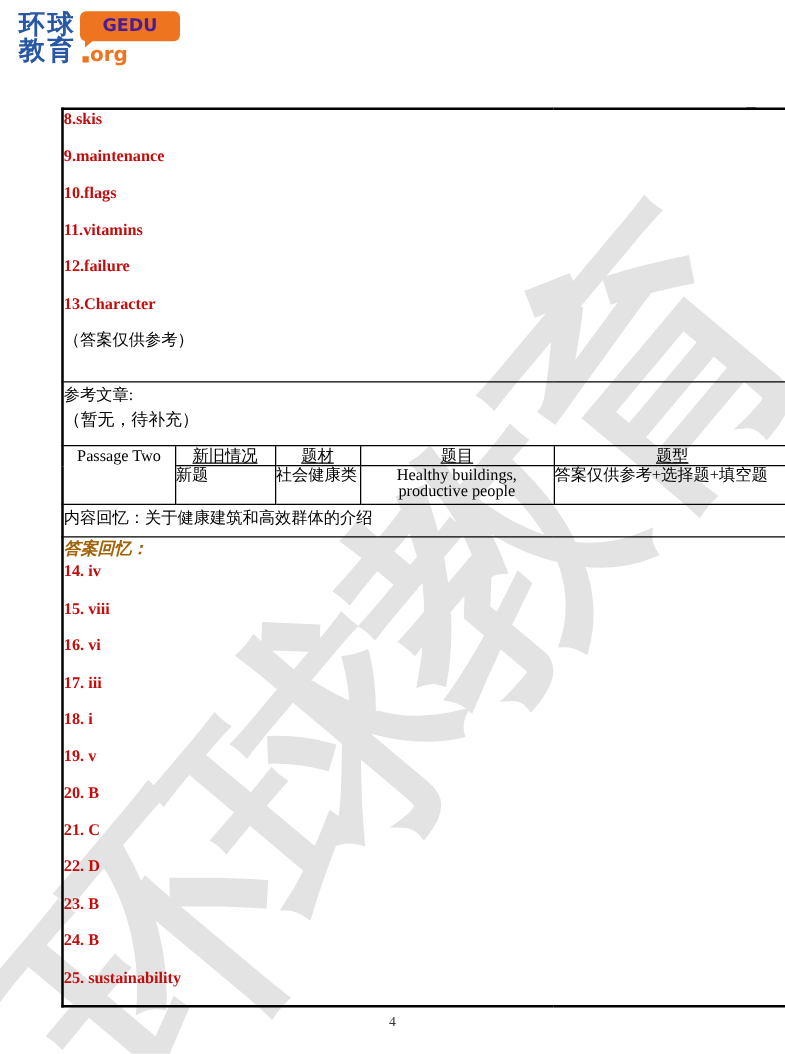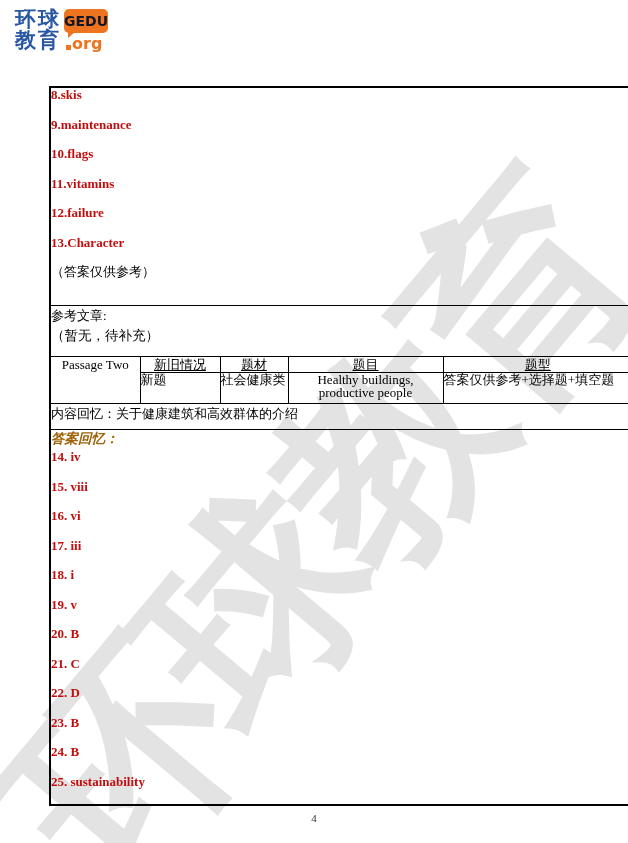--- a/index.html
+++ b/index.html
@@ -17,24 +17,24 @@
     color:#e3e3e3;white-space:nowrap;user-select:none;
   }
   
   .logo{position:absolute;left:15px;top:9px;z-index:2;display:flex;align-items:flex-start;}
   .logo-cn{
     font-family:"DejaVu Sans","Liberation Sans",sans-serif;
     font-weight:bold;color:#2857a4;font-size:21px;line-height:21px;letter-spacing:2px;
   }
   .logo-right{margin-left:3px;position:relative;}
   .badge{
-    background:#ee7420;color:#0f172a;border-radius:5px;
+    background:#ee7420;color:#4c1d95;border-radius:5px;
     font-family:"DejaVu Sans","Liberation Sans",sans-serif;
     font-weight:bold;font-size:14px;line-height:14px;
-    padding:5px 0;display:inline-block;position:relative;
+    padding:5px 18px;display:inline-block;position:relative;
   }
   .badge-tail{
     position:absolute;left:4px;bottom:-5px;width:0;height:0;
     border-left:7px solid #ee7420;border-bottom:6px solid transparent;
   }
   .org-row{
     font-family:"DejaVu Sans","Liberation Sans",sans-serif;
     font-weight:bold;color:#ee7420;font-size:16px;line-height:17px;margin-top:2px;
     display:flex;align-items:flex-end;
   }

